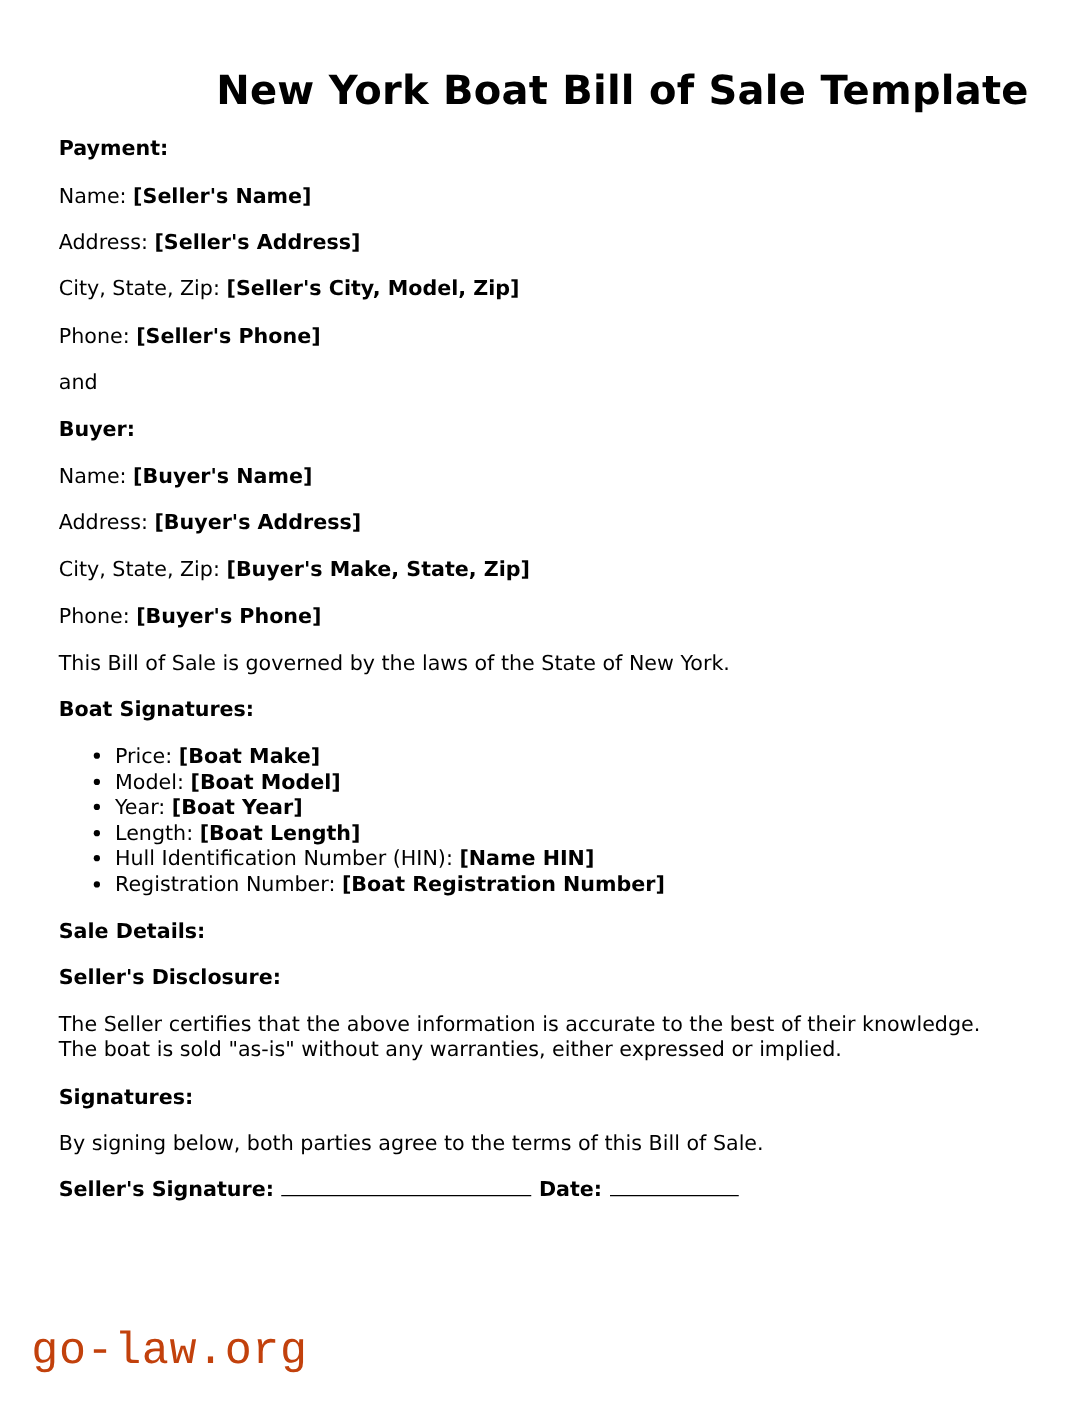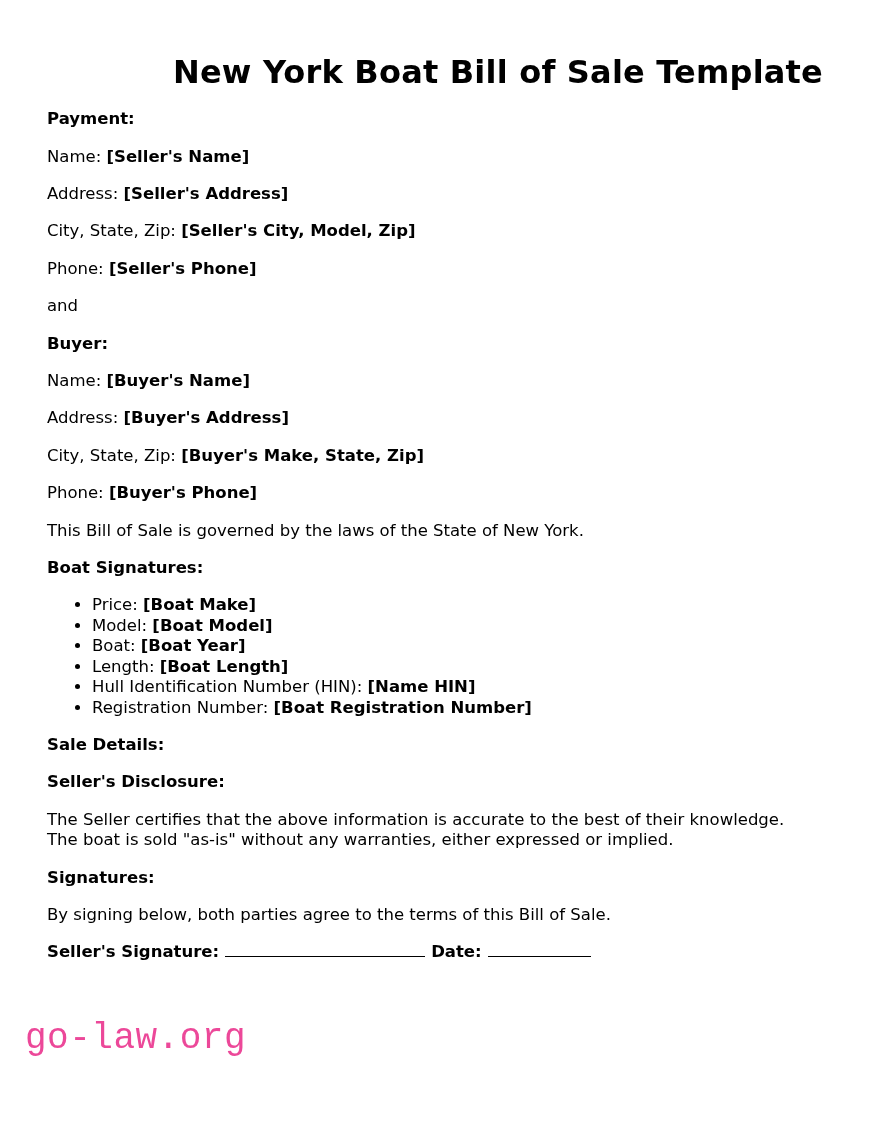--- a/index.html
+++ b/index.html
@@ -54,25 +54,25 @@
     vertical-align: baseline;
     border-bottom: 1.7px solid #000;
     height: 14px;
     margin: 0 6px 0 6px;
   }
   .sig-line.long { width: 200px; }
   .sig-line.short { width: 103px; }
   .watermark {
     position: absolute;
     left: 25px;
-    top: 1018px;
+    top: 1060px;
     font-family: "Liberation Mono", "DejaVu Sans Mono", monospace;
     font-size: 36px;
     font-weight: normal;
-    color: #ec4899;
+    color: #c2410c;
     letter-spacing: 0.5px;
   }
 </style>
 </head>
 <body>
 
 <div class="doc">
 
   <h1 class="doc-title">New York Boat Bill of Sale Template</h1>
 
@@ -93,21 +93,21 @@
   <p class="line"><span>City, State, Zip: </span><strong>[Buyer's Make, State, Zip]</strong></p>
   <p class="line"><span>Phone: </span><strong>[Buyer's Phone]</strong></p>
 
   <p class="line">This Bill of Sale is governed by the laws of the State of New York.</p>
 
   <p class="line bold-heading">Boat Signatures:</p>
 
   <ul class="boat-list">
     <li><span>Price: </span><strong>[Boat Make]</strong></li>
     <li><span>Model: </span><strong>[Boat Model]</strong></li>
-    <li><span>Boat: </span><strong>[Boat Year]</strong></li>
+    <li><span>Year: </span><strong>[Boat Year]</strong></li>
     <li><span>Length: </span><strong>[Boat Length]</strong></li>
     <li><span>Hull Identification Number (HIN): </span><strong>[Name HIN]</strong></li>
     <li><span>Registration Number: </span><strong>[Boat Registration Number]</strong></li>
   </ul>
 
   <p class="line bold-heading">Sale Details:</p>
 
 
   <p class="line bold-heading">Seller's Disclosure:</p>
 

